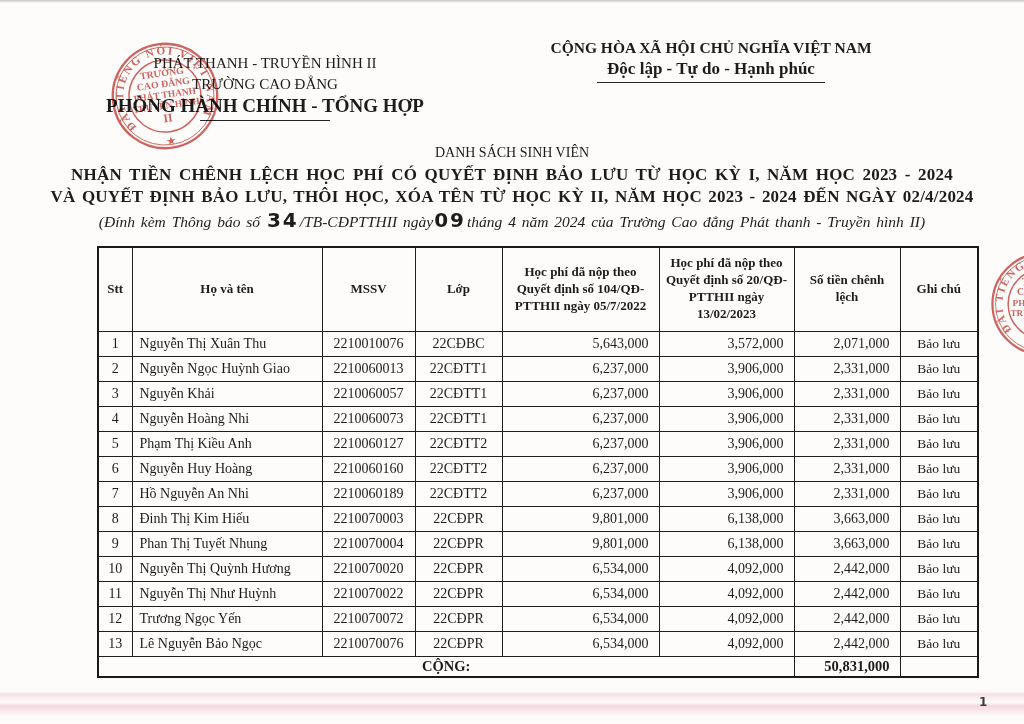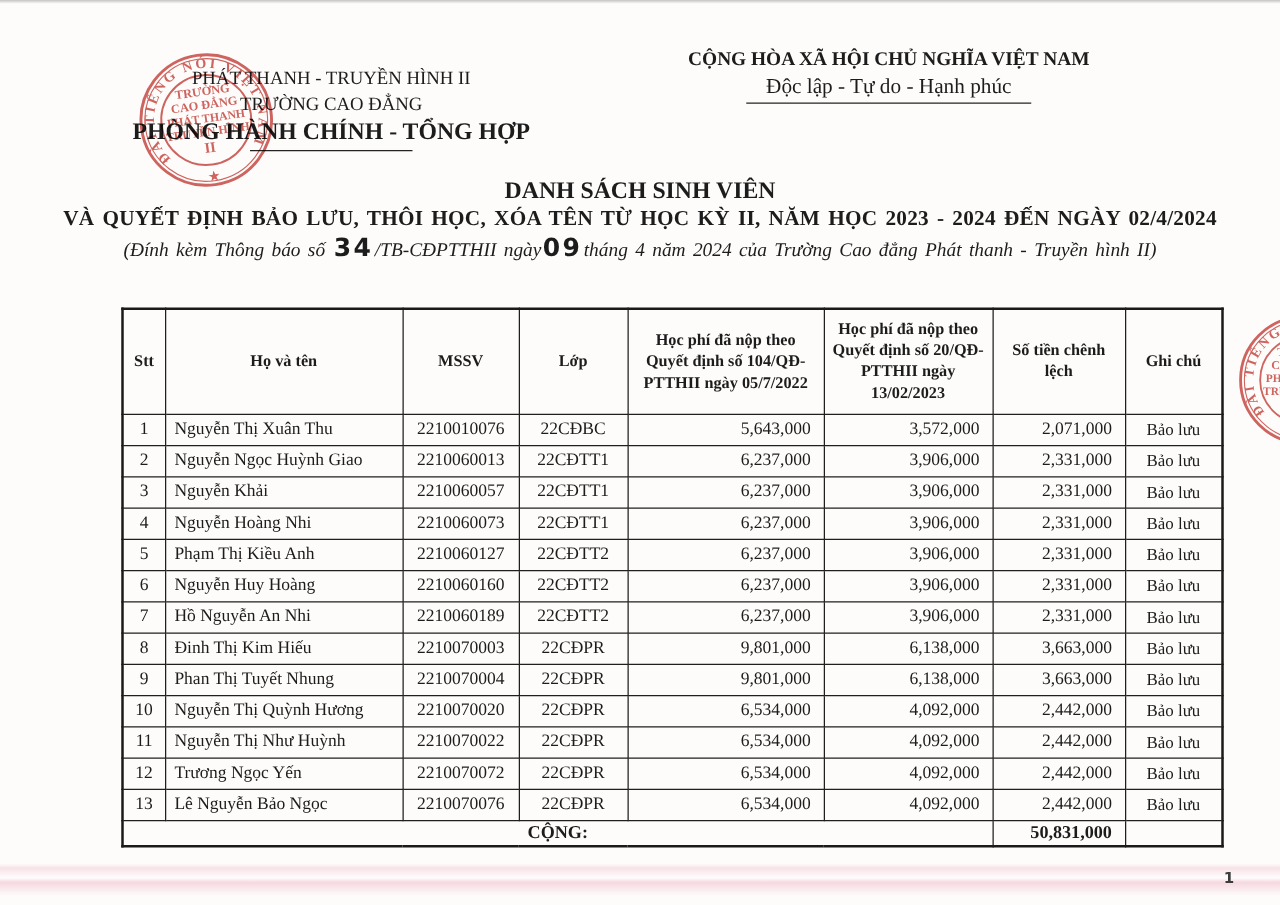--- a/index.html
+++ b/index.html
@@ -14,41 +14,41 @@
   
   .org-block { position:absolute; left:100px; top:53px; width:330px; text-align:center; line-height:21px; z-index:1; }
   .org-line { font-size:15px; white-space:nowrap; }
   .org-line-bold { font-size:19px; font-weight:bold; white-space:nowrap; }
   .org-underline { width:130px; border-top:1.6px solid #23232
 3; margin:4px auto 0; }
   .org-underline { width:130px; border-top:1.6px solid #232323; margin:4px auto 0; }
 
   .national-block { position:absolute; left:545px; top:37px; width:332px; text-align:center; z-index:1; }
   .national-line1 { font-size:15.5px; font-weight:bold; white-space:nowrap; line-height:21px; }
-  .national-line2 { font-size:17px; font-weight:normal; white-space:nowrap; line-height:22px; }
+  .national-line2 { font-size:17px; font-weight:bold; white-space:nowrap; line-height:22px; }
   .national-underline { width:228px; border-top:1.7px solid #232323; margin:2px auto 0; }
 
   
   .stamp { position:absolute; mix-blend-mode:multiply; opacity:.88; z-index:3; pointer-events:none; }
   .stamp-left  { left:102px; top:33px; width:126px; height:126px; transform:rotate(-8deg); }
   .stamp-right { left:982px; top:243px; width:122px; height:122px; }
   .stamp svg { width:100%; height:100%; }
   .ring-outer { fill:none; stroke:#c9504b; stroke-width:2.6; }
   .ring-mid   { fill:none; stroke:#c9504b; stroke-width:1; }
   .ring-inner { fill:none; stroke:#c9504b; stroke-width:1.7; }
   .ring-text  { fill:#c9504b; font-family:"Liberation Serif",serif; font-weight:bold; font-size:12.5px; letter-spacing:.5px; }
   .s-line { fill:#c9504b; font-family:"Liberation Serif",serif; font-weight:bold; text-anchor:middle; }
   .s-l1 { font-size:11px; }
   .s-l2 { font-size:10.5px; }
   .s-l3 { font-size:13px; }
   .s-star { font-size:11px; }
 
   
   .title-block { position:absolute; left:0; right:0; top:142px; text-align:center; z-index:1; }
-  .title-l1 { font-size:19px; font-weight:bold; line-height:22px; white-space:nowrap;text-align:center; }
+  .title-l1 { font-size:14px; font-weight:normal; line-height:22px; white-space:nowrap;text-align:center; }
   .title-l2 { font-size:17px; font-weight:bold; line-height:22px; white-space:nowrap; word-spacing:3px; letter-spacing:.2px; }
   .title-l3 { font-size:17px; font-weight:bold; line-height:22px; white-space:nowrap; word-spacing:2px; letter-spacing:.2px; }
   .title-sub { font-size:15.5px; font-style:italic; line-height:25px; white-space:nowrap; word-spacing:2px; }
   .hand { font-family:"DejaVu Sans",sans-serif; font-style:normal; font-weight:bold; font-size:20px; letter-spacing:2px; margin:0 1px; }
 
   
   table.students { position:absolute; left:97px; top:246px; width:880px;
     border-collapse:collapse; table-layout:fixed; z-index:1; }
   table.students th, table.students td { border:1.5px solid #1f1f1f; overflow:hidden; }
   table.students { border:2px solid #1a1a1a; }
@@ -125,20 +125,21 @@
       <text class="s-line s-l1" x="70" y="60">CAO ĐẲNG</text>
       <text class="s-line s-l2" x="70" y="72">PHÁT THANH</text>
       <text class="s-line s-l2" x="70" y="84">TRUYỀN HÌNH</text>
       <text class="s-line s-l3" x="70" y="99">II</text>
       <text class="s-line s-star" x="70" y="124">★</text>
     </svg>
   </div>
 
   <div class="title-block">
     <div class="title-l1">DANH SÁCH SINH VIÊN</div>
+    <div class="title-l2">NHẬN TIỀN CHÊNH LỆCH HỌC PHÍ CÓ QUYẾT ĐỊNH BẢO LƯU TỪ HỌC KỲ I, NĂM HỌC 2023 - 2024</div>
     <div class="title-l3">VÀ QUYẾT ĐỊNH BẢO LƯU, THÔI HỌC, XÓA TÊN TỪ HỌC KỲ II, NĂM HỌC 2023 - 2024 ĐẾN NGÀY 02/4/2024</div>
     <div class="title-sub"><span>(Đính kèm Thông báo số </span><span class="hand">34</span><span>/TB-CĐPTTHII ngày</span><span class="hand">09</span><span>tháng 4 năm 2024 của Trường Cao đẳng Phát thanh - Truyền hình II)</span></div>
   </div>
 
   <table class="students">
     <colgroup>
         <col style="width: 34px;">
         <col style="width: 190px;">
         <col style="width: 93px;">
         <col style="width: 87px;">

